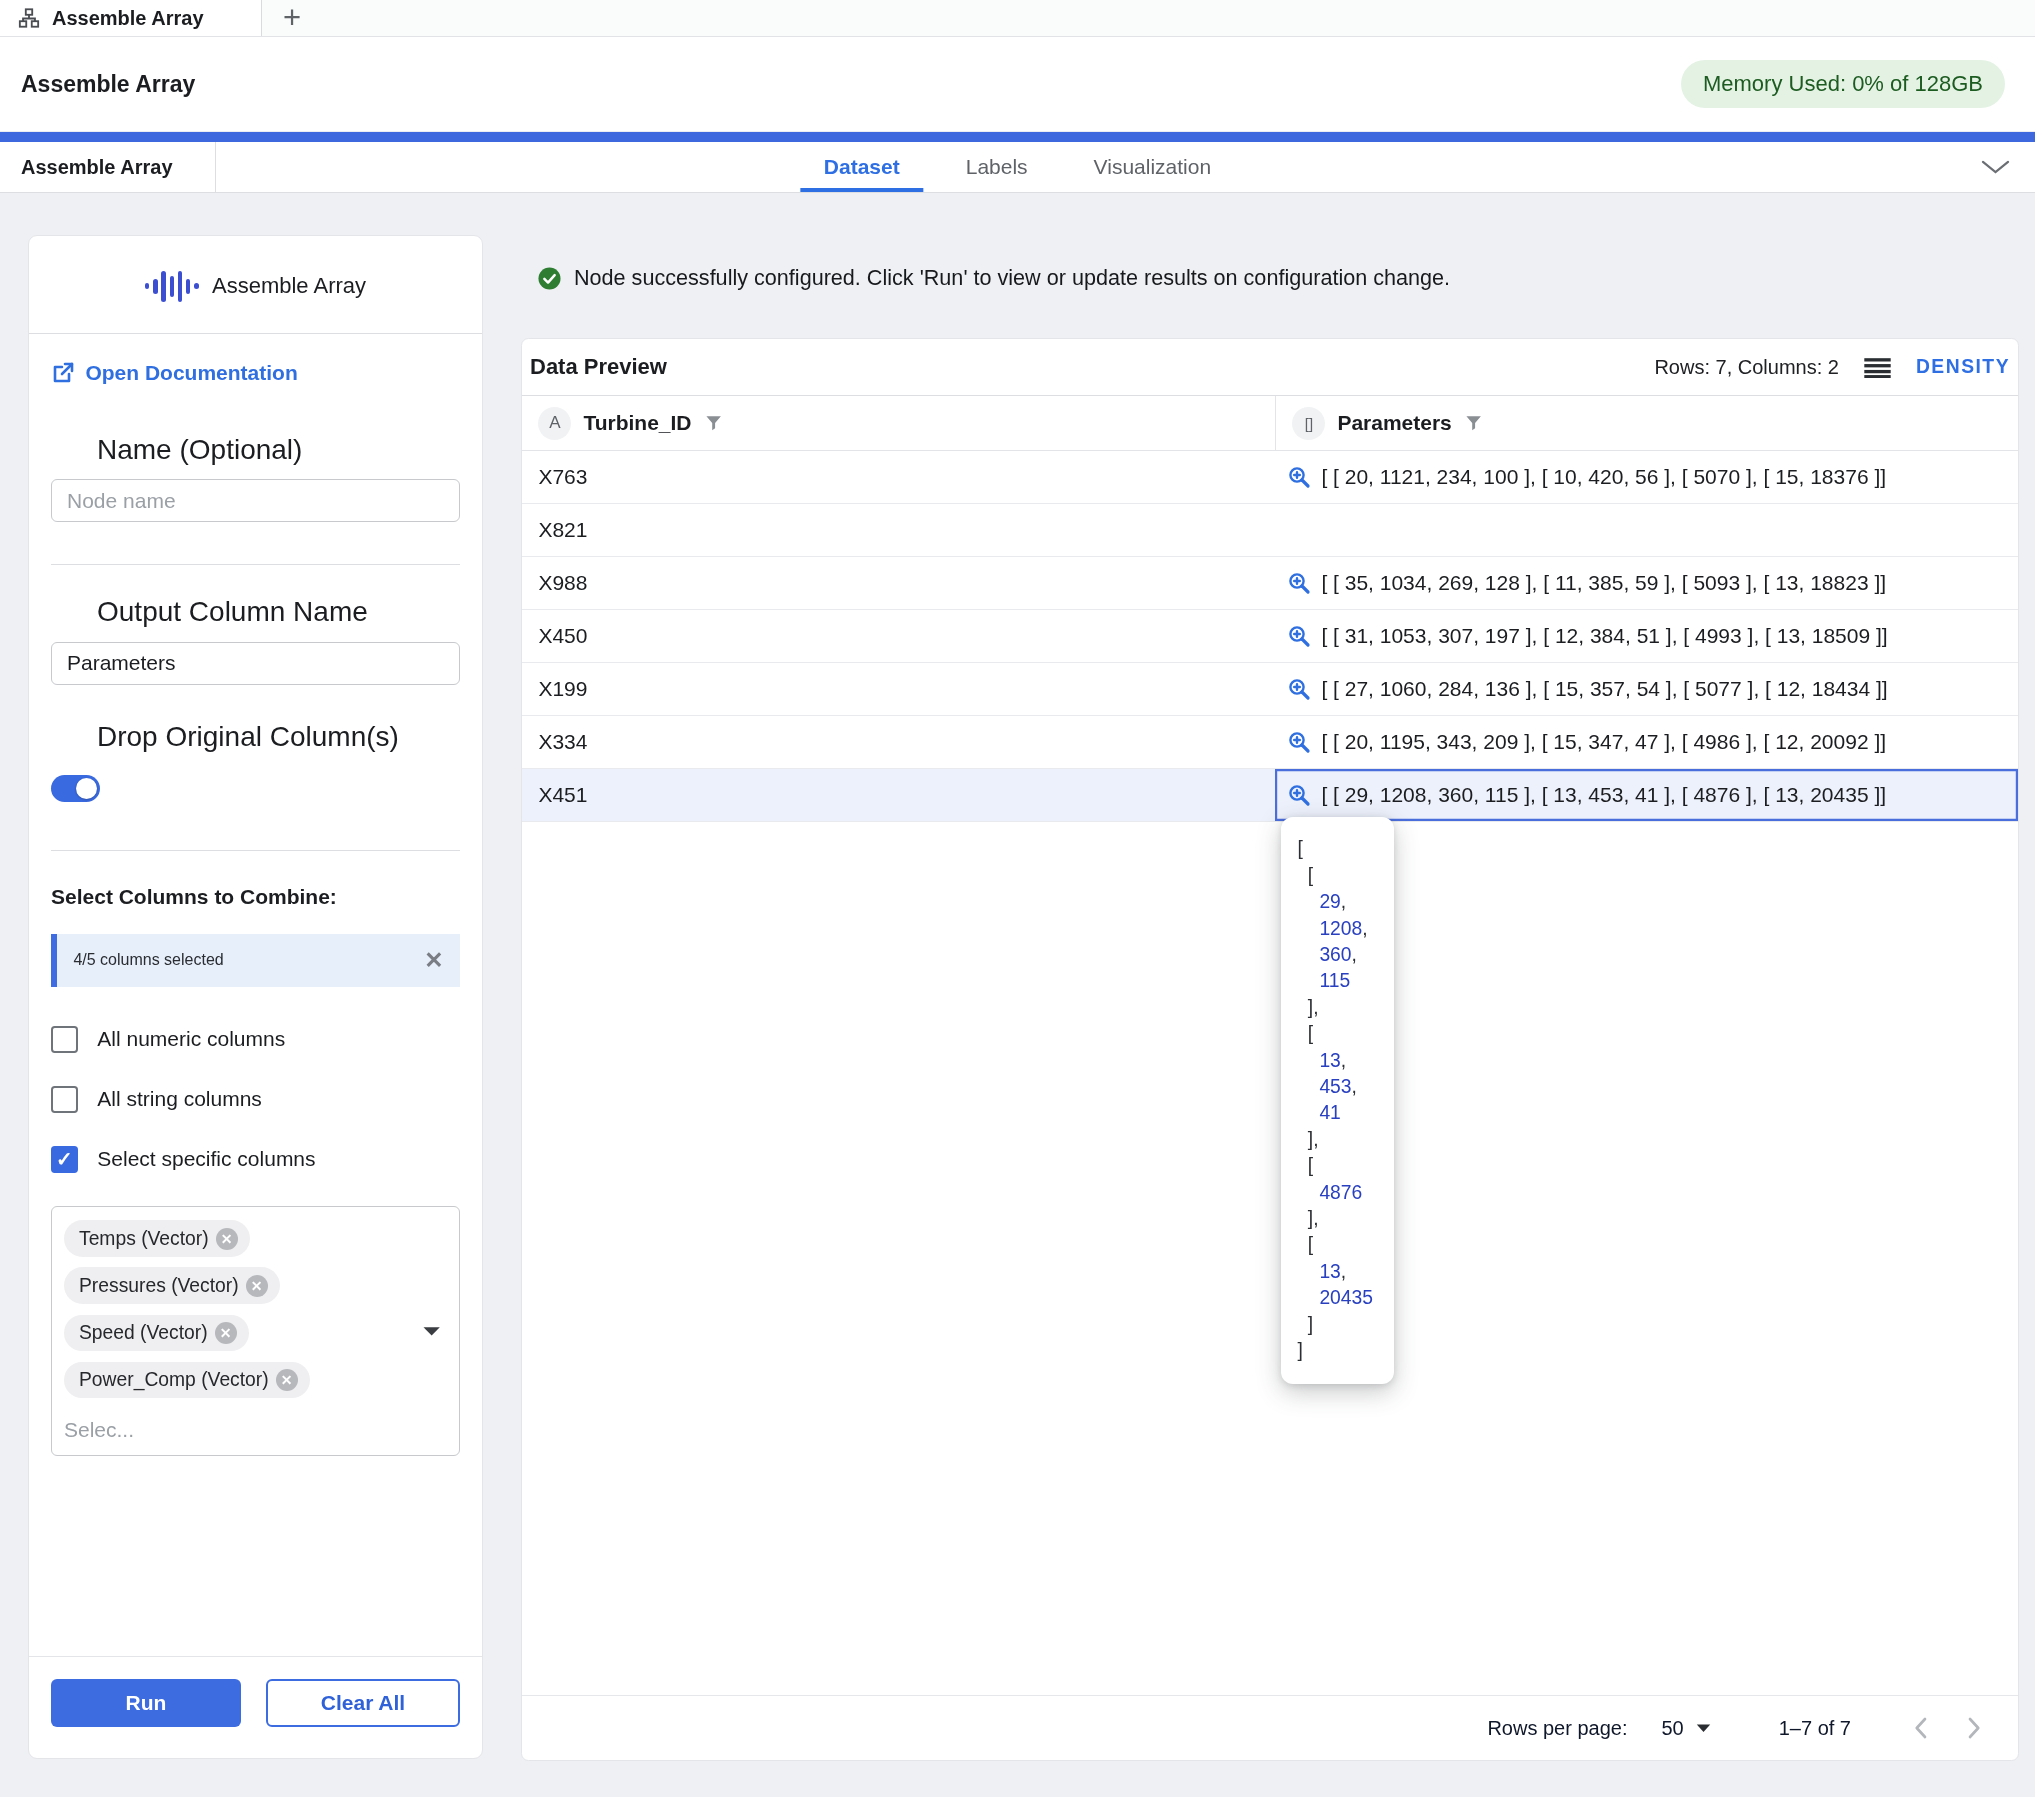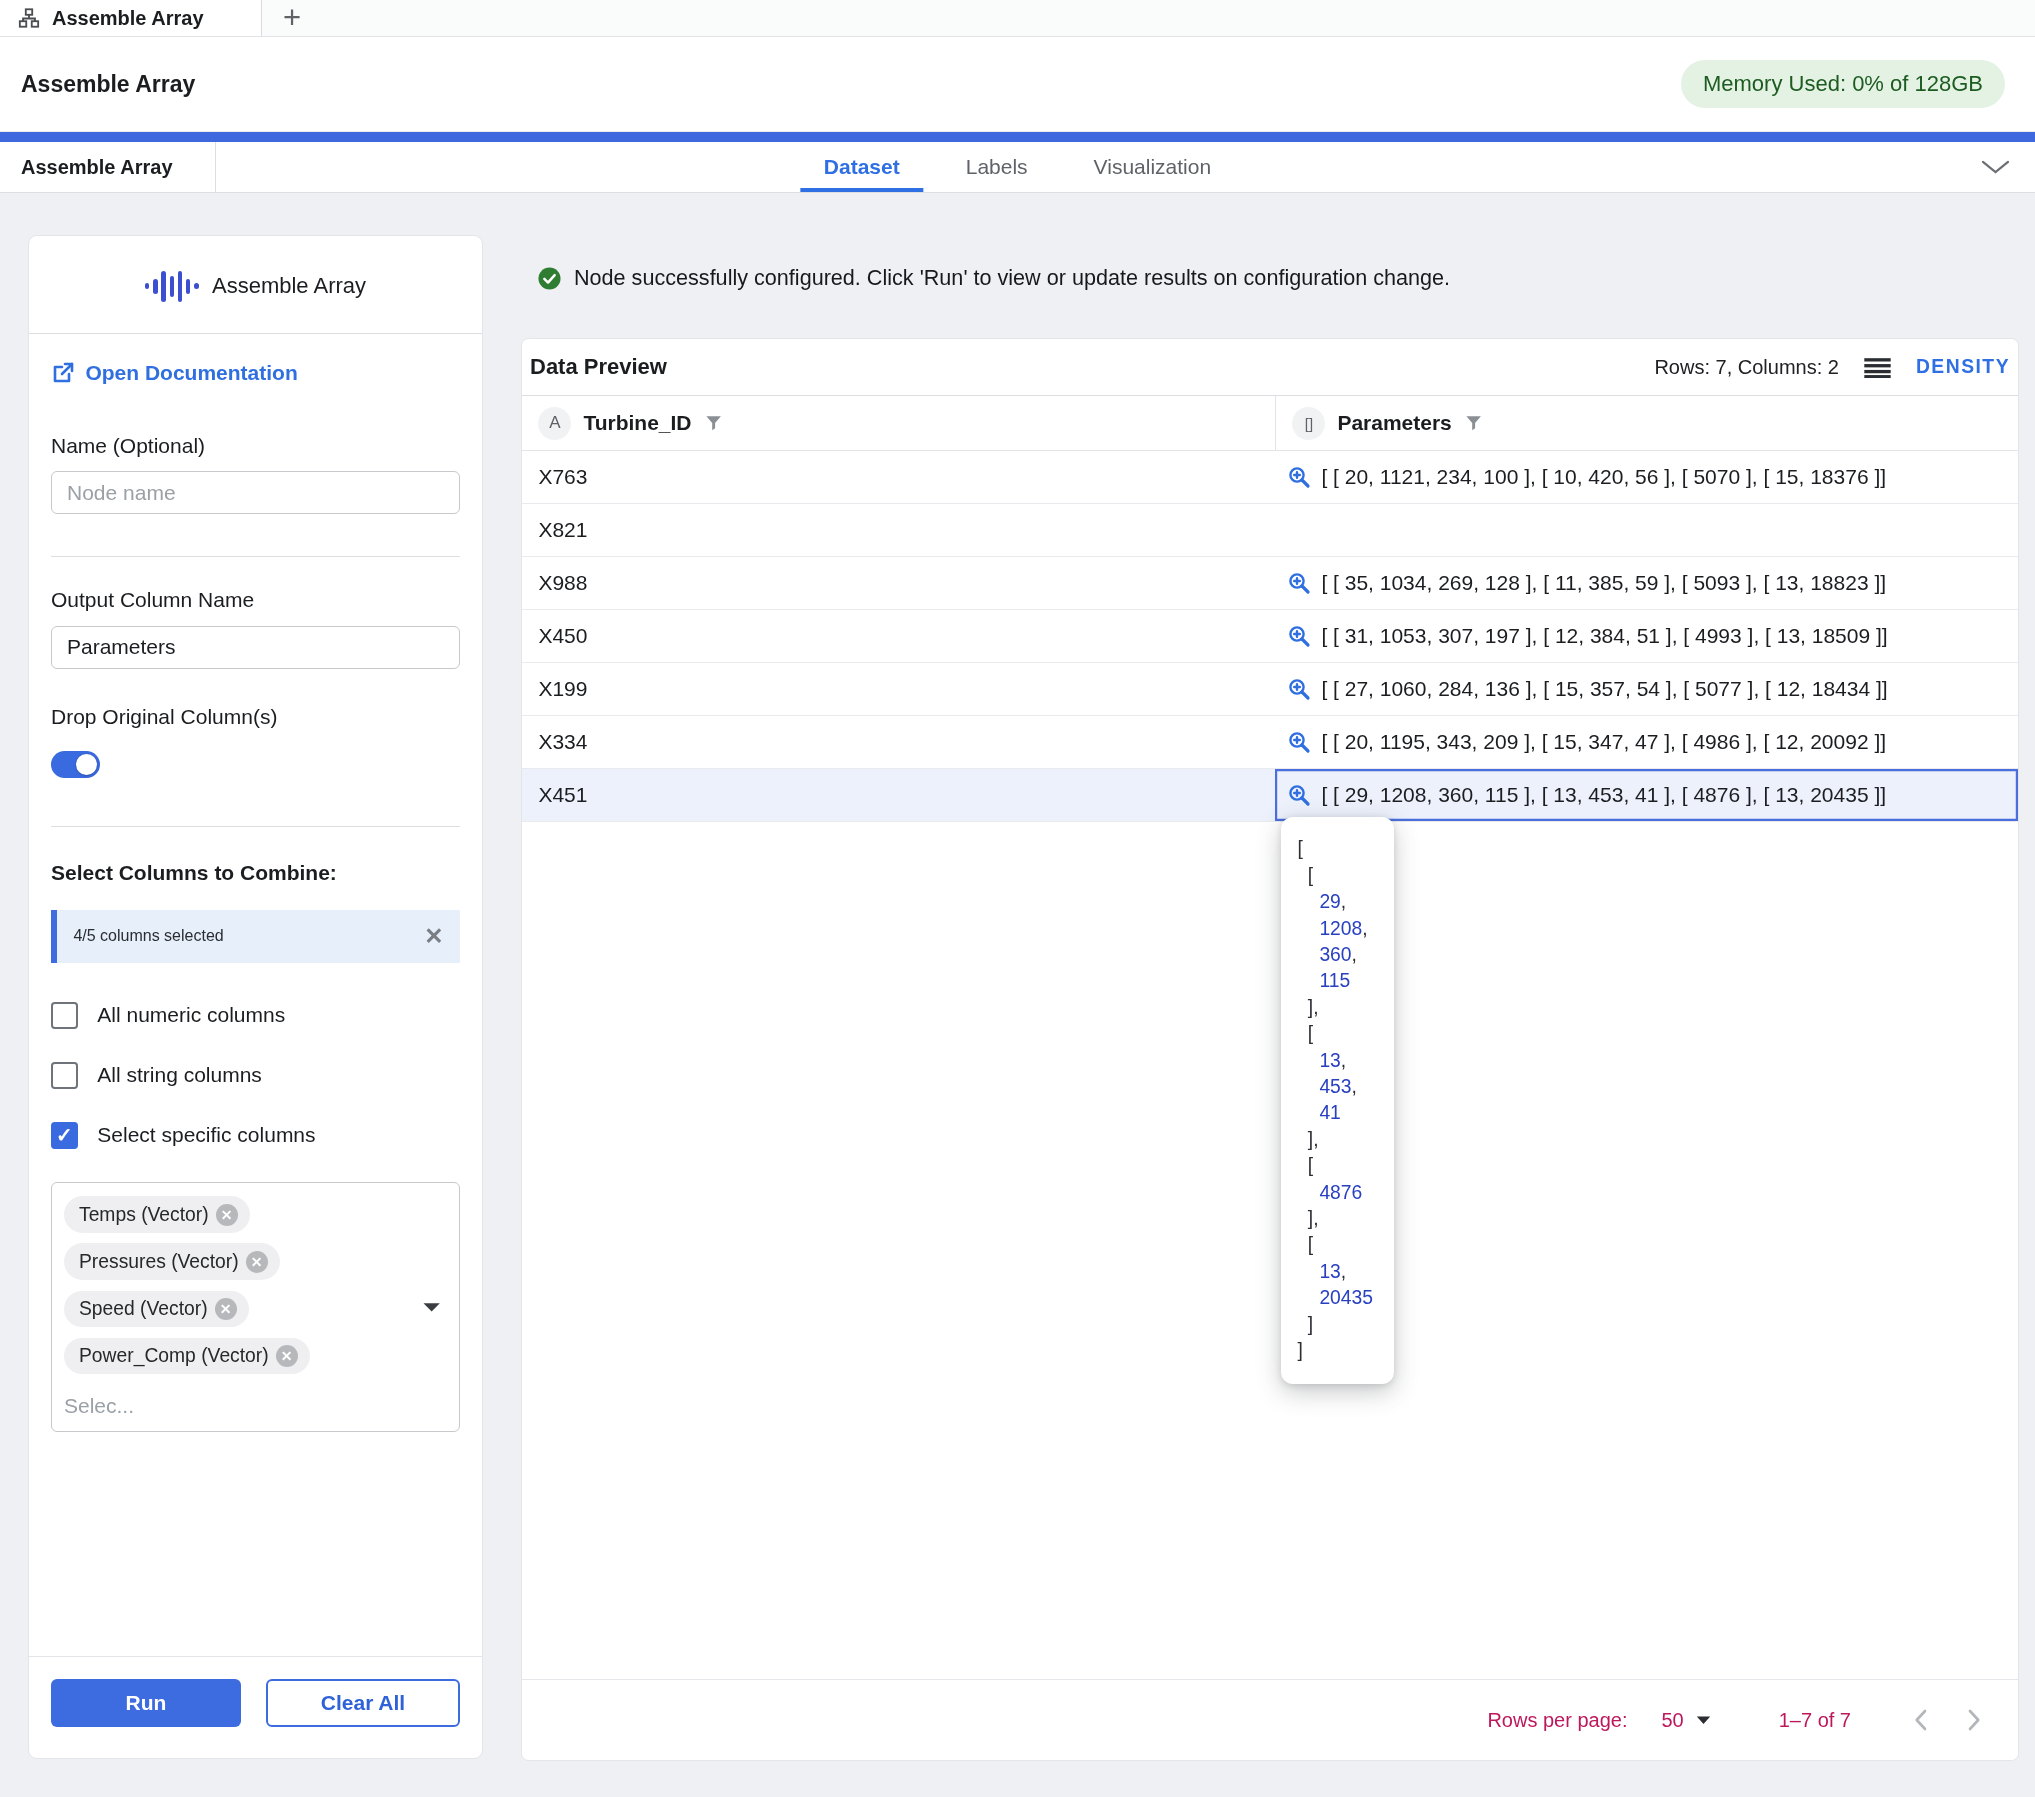--- a/index.html
+++ b/index.html
@@ -35,21 +35,21 @@
   .collapse-chevron { position:absolute; right:24px; top:16.4px; }
 
   
   .config-card { position:absolute; left:28px; top:235px; width:455px; height:1524px; background:#fff; border:0.7px solid #e3e5e9; border-radius:9px; display:flex; flex-direction:column; overflow:hidden; }
   .card-head { padding:33px 15px 30px; display:flex; align-items:center; justify-content:center; gap:13.4px; border-bottom:0.7px solid #dcdee1; font-size:22px; font-weight:500; }
   .waveform { display:flex; align-items:center; gap:3.7px; height:34px; }
   .waveform i { width:4.5px; background:#3b4fd0; border-radius:3px; }
   .sec { padding:27px 22px 0; }
   .sec-divider { border-bottom:0.7px solid #dcdee1; margin-top:42px; }
   .doc-link { display:flex; align-items:center; gap:10.4px; color:#2f6fe0; font-size:21px; font-weight:bold; cursor:pointer; }
-  .field-label { font-size:21px; margin-top:49px; margin-bottom:13.4px; }
+  .field-label { font-size:28px; margin-top:49px; margin-bottom:13.4px;margin-left:46px; }
   .field-label.first { margin-top:0; }
   .text-input { width:100%; height:43px; border:1.5px solid #c7c9cd; border-radius:6px; padding:0 15px; font-size:21px; font-family:"Liberation Sans",sans-serif; color:#1b1d20; background:#fff; }
   .text-input::placeholder { color:#9aa0a6; }
   .toggle { width:49px; height:27px; border-radius:743px; background:#3a6ae0; position:relative; margin-top:22px; cursor:pointer; }
   .toggle .knob { position:absolute; right:3px; top:3px; width:21px; height:21px; border-radius:50%; background:#fff; box-shadow:0 0.7px 2.2px rgba(0,0,0,.3); }
   .select-heading { font-size:21px; font-weight:bold; }
   .sel-banner { margin-top:25px; background:#e7effb; border-left:6px solid #3f6ce0; display:flex; align-items:center; padding:15px 16.4px; }
   .sel-banner .txt { font-size:16px; color:#2a2d31; }
   .banner-close { margin-left:auto; color:#7a7e84; font-size:23px; font-weight:bold; line-height:1; cursor:pointer; }
   .opt-list { margin-top:39px; display:flex; flex-direction:column; gap:33px; }
@@ -87,21 +87,21 @@
   .type-badge { width:33px; height:33px; border-radius:50%; background:#f1f2f4; color:#5f6368; font-size:17px; display:flex; align-items:center; justify-content:center; flex:0 0 auto; }
   .th-label { font-size:21px; font-weight:bold; }
   .tbody { flex:0 0 auto; }
   .trow { height:53px; display:flex; align-items:stretch; border-bottom:0.7px solid #e8eaed; }
   .tcell { display:flex; align-items:center; font-size:21px; }
   .tcell-id { width:753px; flex:0 0 auto; padding-left:16.4px; }
   .tcell-params { flex:1; gap:10.4px; padding-left:12px; }
   .trow.selected { background:#edf1fb; }
   .trow.selected .tcell-params { box-shadow:inset 0 0 0 2.2px #4b6edd; }
   .table-spacer { flex:1; }
-  .table-foot { flex:0 0 auto; height:81px; border-top:0.7px solid #e5e7ea; display:flex; align-items:center; justify-content:flex-end; padding-right:36px; font-size:20px; color:#be185d; }
+  .table-foot { flex:0 0 auto; height:65px; border-top:0.7px solid #e5e7ea; display:flex; align-items:center; justify-content:flex-end; padding-right:36px; font-size:20px; color:#0f172a; }
   .rpp-value { margin-left:34px; display:flex; align-items:center; gap:12px; cursor:pointer; }
   .range { margin-left:68px; }
   .pchev { margin-left:62px; cursor:default; }
   .pchev.next { margin-left:39px; }
 
   
   .popup { position:absolute; left:1281px; top:817px; width:113px; height:567px; background:#fff; border-radius:12px; box-shadow:0 7.4px 25px rgba(60,64,67,.28), 0 1.5px 6px rgba(60,64,67,.14); padding:19.3px 0 19.3px 16.4px; z-index:10; overflow:hidden; }
   .pline { font-size:19.3px; line-height:26.4px; white-space:nowrap; color:#2b2e33; }
   .pline[data-ind="1"] { padding-left:10.4px; }
   .pline[data-ind="2"] { padding-left:22px; }

